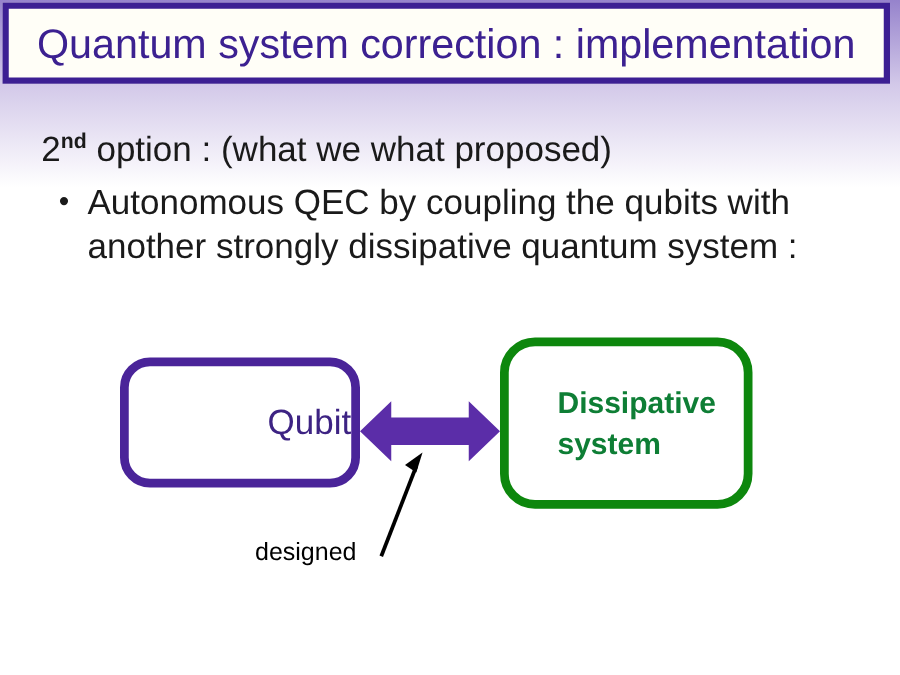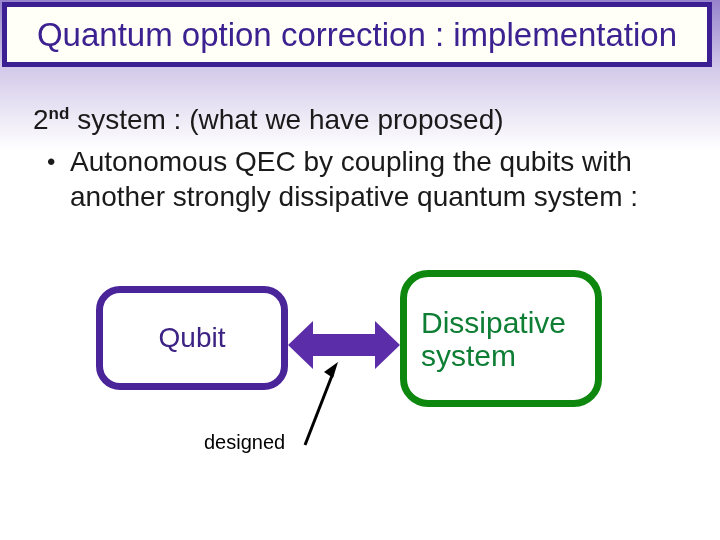--- a/index.html
+++ b/index.html
@@ -57,53 +57,54 @@
   .bullet-row .bullet{width:23px;flex:none;font-size:24px;line-height:35px;}
   .box{
     position:absolute;box-sizing:border-box;
     background:#ffffff;
     display:flex;align-items:center;
   }
   .qubit-box{
     left:96px;top:286px;width:192px;height:104px;
     border:7px solid var(--qubit-border);
     border-radius:24px;
-    justify-content:center;
+    justify-content:flex-end;
   }
   .qubit-box .label{color:var(--qubit-text);font-size:28px;}
   .green-box{
     left:400px;top:270px;width:202px;height:137px;
     border:7px solid var(--green-border);
     border-radius:28px;
   }
   .green-box .label{
-    color:var(--green-text);font-size:30px;line-height:33px;
-    padding-left:14px;
+    color:var(--green-text);font-size:24px;line-height:33px;
+    padding-left:39px;
+    font-weight:bold;
   }
   .diagram-svg{position:absolute;left:0;top:0;width:720px;height:540px;pointer-events:none;}
   .double-arrow{fill:var(--arrow-purple);}
   .pointer-line{stroke:var(--annotation-black);stroke-width:3;fill:none;}
   .pointer-head{fill:var(--annotation-black);}
   .coupling-caption{
     position:absolute;left:192px;top:429px;
     color:var(--annotation-black);
     font-size:20px;line-height:26px;margin-left:12px;
   }
 </style>
 </head>
 <body>
 
 <div class="slide">
 
   <div class="title-bar">
-    <span class="title">Quantum option correction : implementation</span>
+    <span class="title">Quantum system correction : implementation</span>
   </div>
 
   <div class="body-text">
-    <span>2</span><sup>nd</sup><span> system : (what we have proposed)</span>
+    <span>2</span><sup>nd</sup><span> option : (what we what proposed)</span>
   </div>
 
   <div class="bullet-row">
     <span class="bullet">•</span>
     <span>
       <span>Autonomous QEC by coupling the qubits with</span><br>
       <span>another strongly dissipative quantum system :</span>
     </span>
   </div>
 

